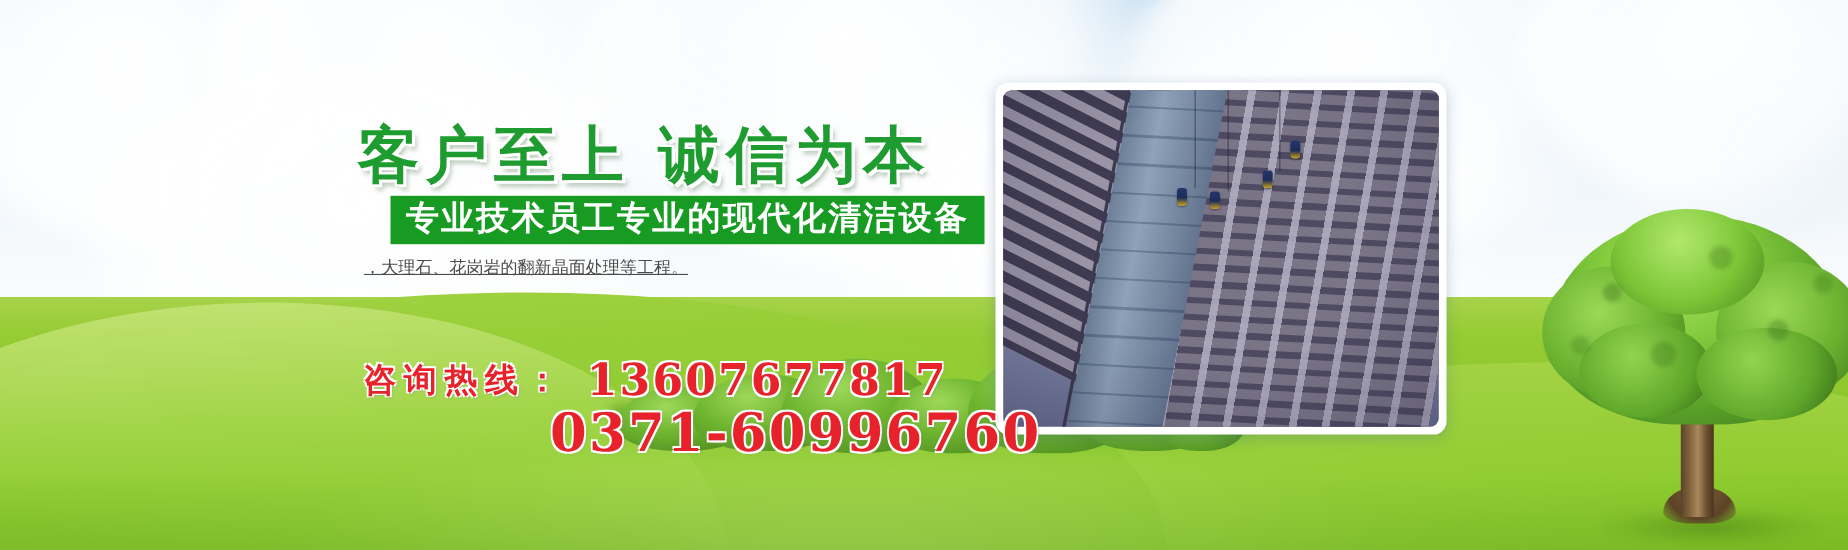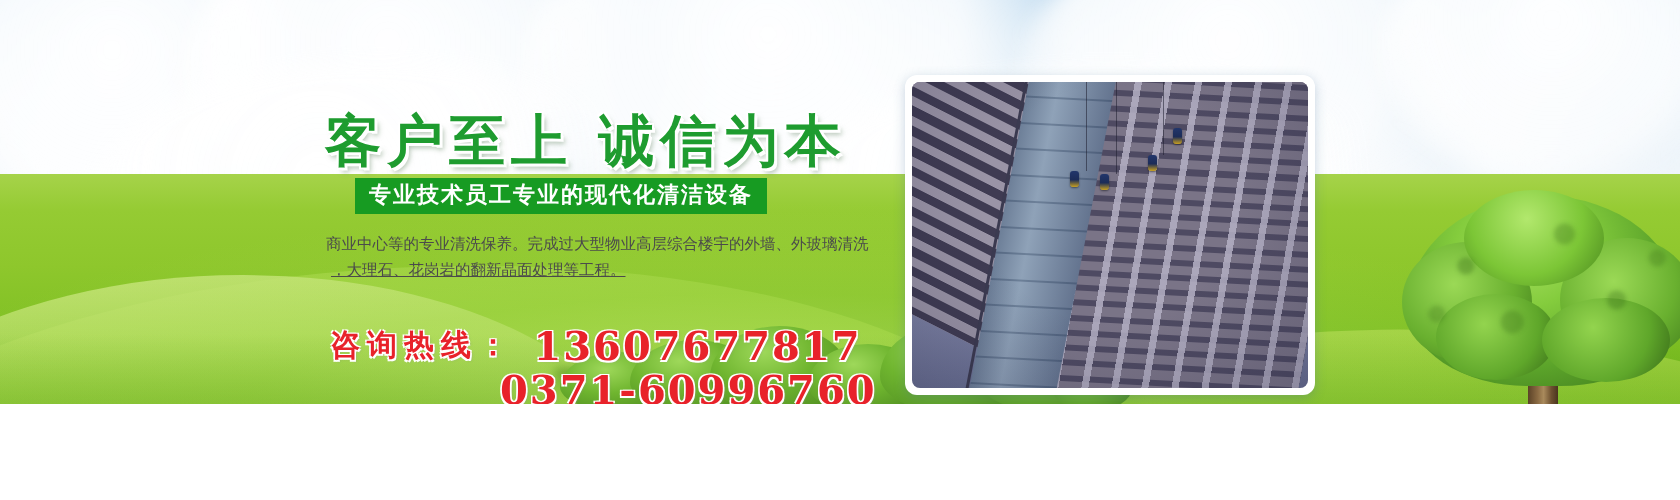--- a/index.html
+++ b/index.html
@@ -3,21 +3,21 @@
 <meta charset="utf-8">
 <style>
   html,body{margin:0;padding:0;}
   body{
     width:1680px;height:500px;overflow:hidden;
     font-family:"Liberation Sans","DejaVu Sans",sans-serif;
     background:#ffffff;
   }
 
   #banner{
-    position:relative;width:1680px;height:404px;overflow:hidden;
+    position:relative;width:1680px;height:500px;overflow:hidden;
     background:#eaf4fb;
   }
 
   
   .sky{
     position:absolute;left:0;top:0;width:1680px;height:500px;
     background:
       linear-gradient(to bottom,
         #bcd9ef 0%,
         #cfe4f4 8%,
@@ -229,21 +229,21 @@
       2px -2px 0 #ffffff, -2px 2px 0 #ffffff,
       3px 3px 0 #ffffff, 4px 5px 5px rgba(120,150,120,.55);
   }
 
   .subbar{
     position:absolute;left:355px;top:178px;
     background:#179b22;
     padding:6px 14px 8px 14px;
   }
   .subbar-text{
-    font-size:22px;font-weight:bold;letter-spacing:2px;color:#ffffff;
+    font-size:30px;font-weight:bold;letter-spacing:2px;color:#ffffff;
     white-space:nowrap;line-height:1;
   }
 
   .paragraph{
     position:absolute;left:326px;top:231px;width:560px;
     font-size:15.5px;line-height:26px;color:#4b4b4b;
   }
   .paragraph .pline{display:block;white-space:nowrap;}
   .paragraph .pline.indent{padding-left:5px;text-decoration:underline;}
 
@@ -261,21 +261,21 @@
   .phone-num{
     display:inline-block;margin-left:14px;
     font-size:40px;font-weight:bold;letter-spacing:2px;
     color:#e8222a;
     font-family:"DejaVu Serif","Liberation Serif",serif;
     text-shadow:1.5px 1.5px 0 #fff,-1.5px -1.5px 0 #fff,1.5px -1.5px 0 #fff,-1.5px 1.5px 0 #fff,2px 2px 2px rgba(140,160,130,.5);
     vertical-align:middle;
   }
   .phone-num2{
     position:absolute;left:500px;top:366px;
-    font-size:40px;font-weight:bold;letter-spacing:2px;
+    font-size:48px;font-weight:bold;letter-spacing:2px;
     color:#e8222a;white-space:nowrap;
     font-family:"DejaVu Serif","Liberation Serif",serif;
     text-shadow:1.5px 1.5px 0 #fff,-1.5px -1.5px 0 #fff,1.5px -1.5px 0 #fff,-1.5px 1.5px 0 #fff,2px 2px 2px rgba(140,160,130,.5);
   }
 </style>
 </head>
 <body>
 
 <div id="banner">
 
@@ -342,21 +342,20 @@
     <div class="canopy-tex"></div>
   </div>
 
   <div class="headline">客户至上  诚信为本</div>
 
   <div class="subbar">
     <div class="subbar-text">专业技术员工专业的现代化清洁设备</div>
   </div>
 
   <div class="paragraph">
-    <span class="pline">商业中心等的专业清洗保养。完成过大型物业高层综合楼宇的外墙、外玻璃清洗</span>
     <span class="pline indent">，大理石、花岗岩的翻新晶面处理等工程。</span>
   </div>
 
   <div class="phone-row">
     <span class="phone-label">咨询热线：</span>
     <span class="phone-num">13607677817</span>
   </div>
   <div class="phone-num2">0371-60996760</div>
 
 </div>

